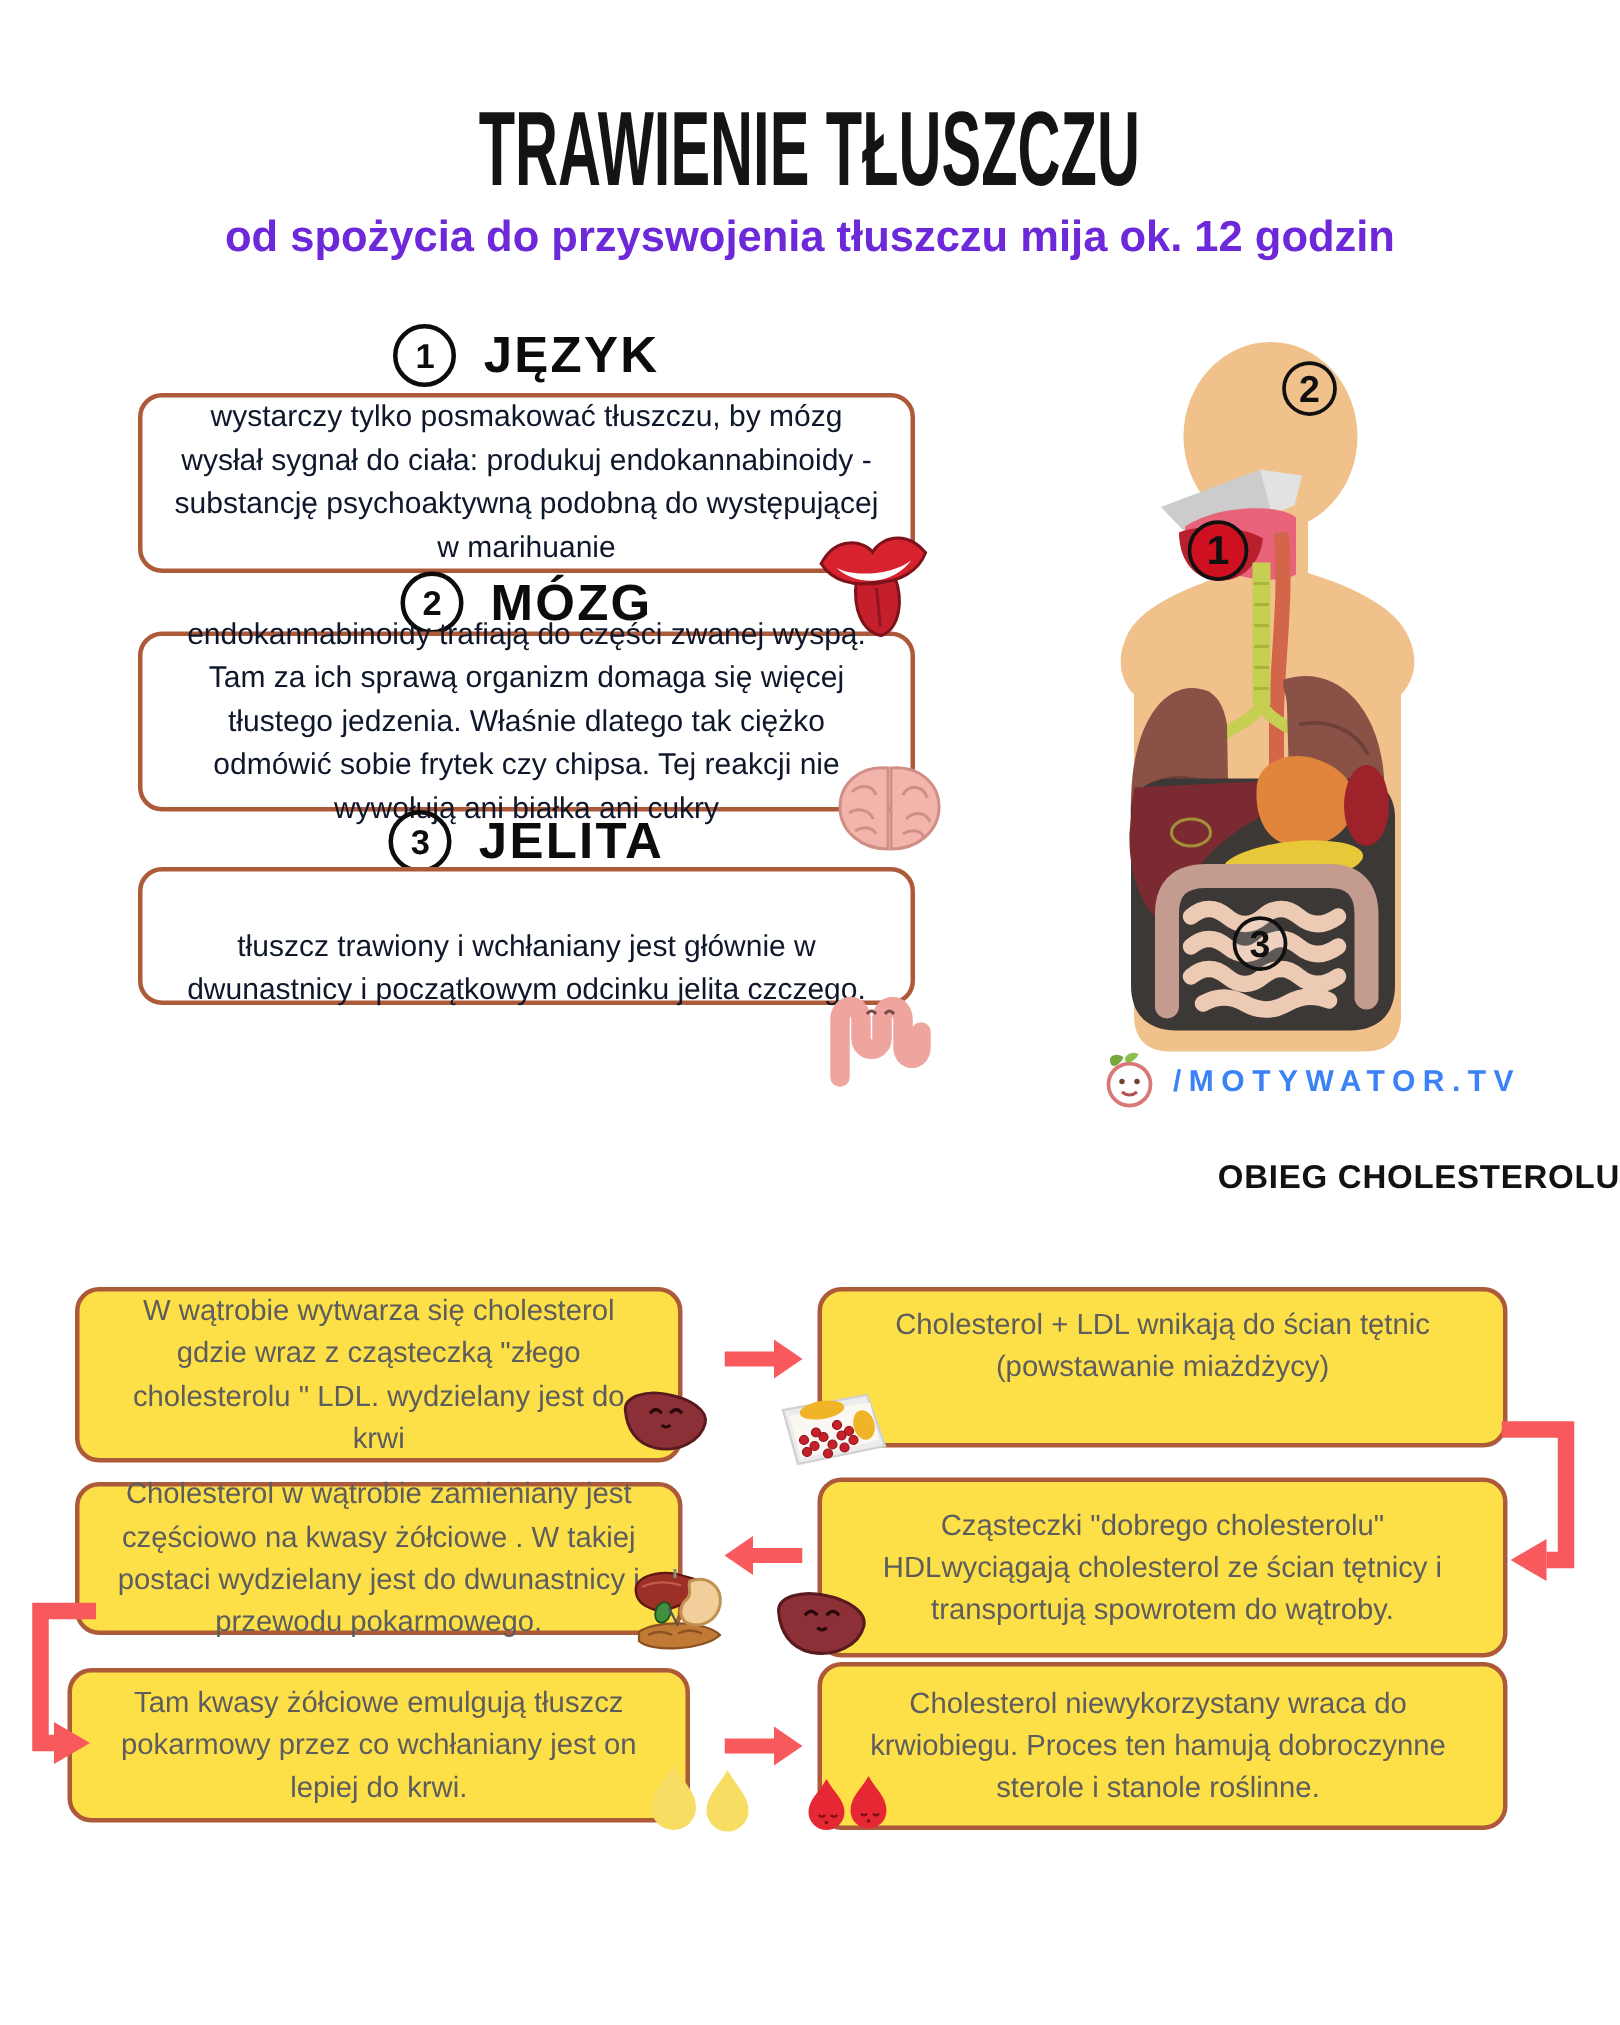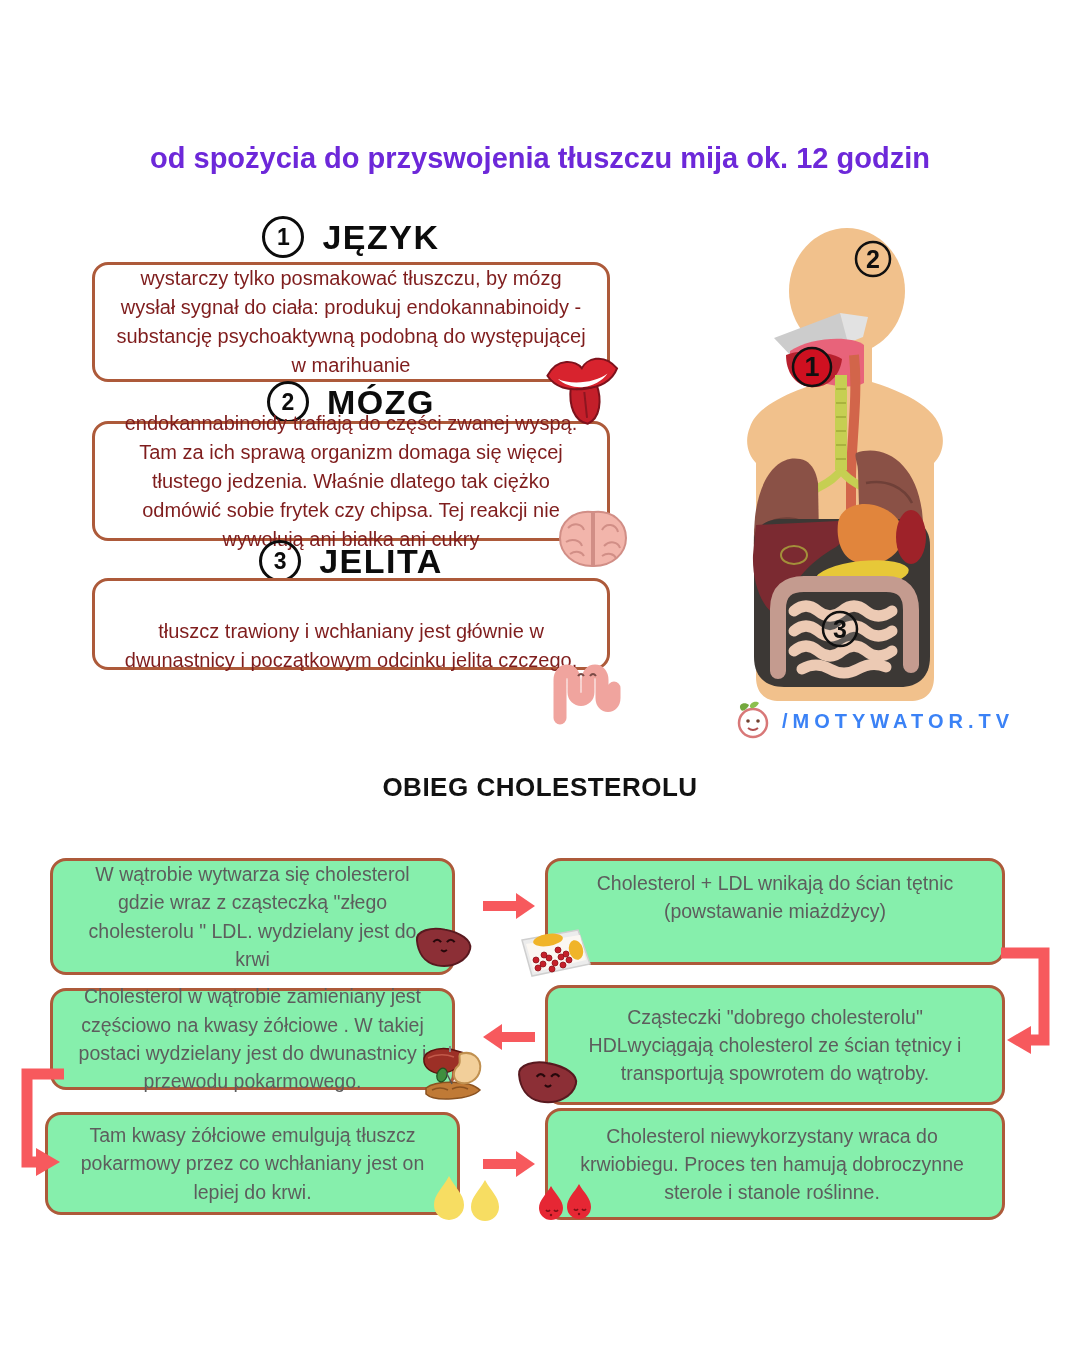--- a/index.html
+++ b/index.html
@@ -15,42 +15,45 @@
 
   
   .sec-head{position:absolute;left:92px;width:518px;display:flex;align-items:center;
             justify-content:center;gap:18px;font-weight:bold;font-size:34px;color:#0c0c0c;
             letter-spacing:1.5px;}
   .num-circle{width:36px;height:36px;border:3px solid #0c0c0c;border-radius:50%;
               display:flex;align-items:center;justify-content:center;
               font-size:23px;font-weight:bold;letter-spacing:0;flex:0 0 auto;}
   .info-box{position:absolute;left:92px;width:518px;border:3px solid #ad5a3a;border-radius:16px;
             background:#fff;display:flex;align-items:center;justify-content:center;
-            text-align:center;color:#7f1d1d;font-size:20px;line-height:1.45;
+            text-align:center;color:#0f172a;font-size:20px;line-height:1.45;
             padding:8px 20px;box-sizing:border-box;}
   .float-icon{position:absolute;z-index:3;}
 
   
   .torso{position:absolute;left:690px;top:225px;}
   .logo{position:absolute;top:701px;left:733px;display:flex;align-items:center;gap:9px;}
   .logo-text{font-size:20px;font-weight:bold;letter-spacing:5px;color:#3b82f6;}
 
   
-  .chol-head{position:absolute;top:772px;left:0;width:100%;text-align:center;
-             font-size:26px;font-weight:bold;color:#121212;letter-spacing:0.5px;}
-  .chol-box{position:absolute;border:3px solid #ad5a3a;border-radius:16px;background:#86efac;
+  .chol-head{position:absolute;top:772px;left:0;width:100%;text-align:right;
+             font-size:22px;font-weight:bold;color:#121212;letter-spacing:0.5px;}
+  .chol-box{position:absolute;border:3px solid #ad5a3a;border-radius:16px;background:#fde047;
             display:flex;align-items:center;justify-content:center;text-align:center;
             color:#5d5d5d;font-size:19.5px;line-height:1.45;padding:8px 22px;box-sizing:border-box;}
   .conn{position:absolute;z-index:2;}
 </style>
 </head>
 <body>
 
 <div class="canvas">
 
+  <div class="title-wrap">
+    <span class="title">TRAWIENIE TŁUSZCZU</span>
+  </div>
   <div class="subtitle">od spożycia do przyswojenia tłuszczu mija ok. 12 godzin</div>
 
   <div class="sec-head" style="top:216px;">
     <span class="num-circle">1</span>
     <span>JĘZYK</span>
   </div>
   <div class="info-box" style="top:262px;height:120px;">
     <span>wystarczy tylko posmakować tłuszczu, by mózg wysłał sygnał do ciała: produkuj endokannabinoidy - substancję psychoaktywną podobną do występującej w marihuanie</span>
   </div>
   <svg class="float-icon" style="left:545px;top:348px;transform:rotate(-6deg);" width="78" height="82" viewBox="0 0 78 82">

